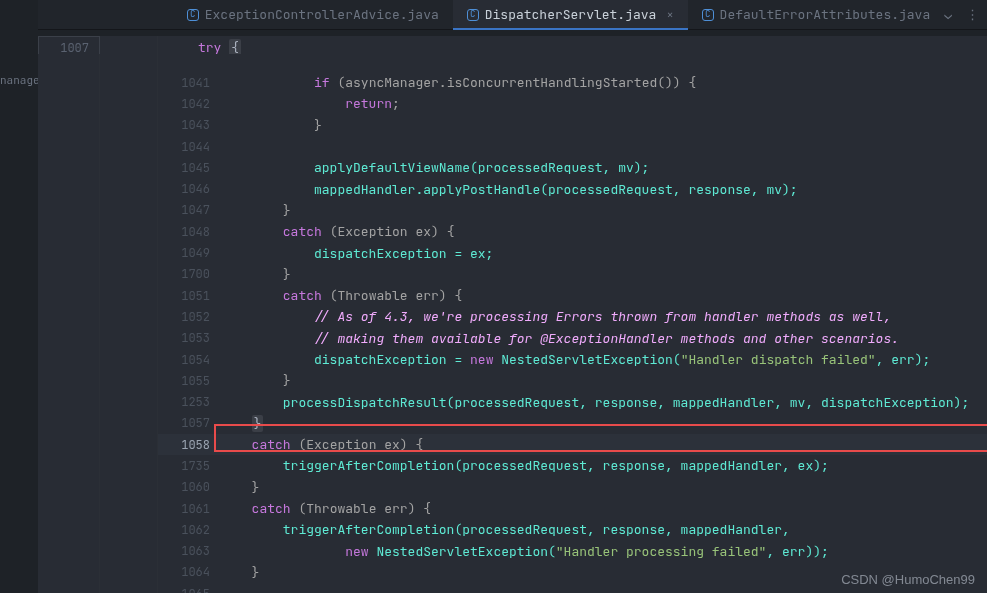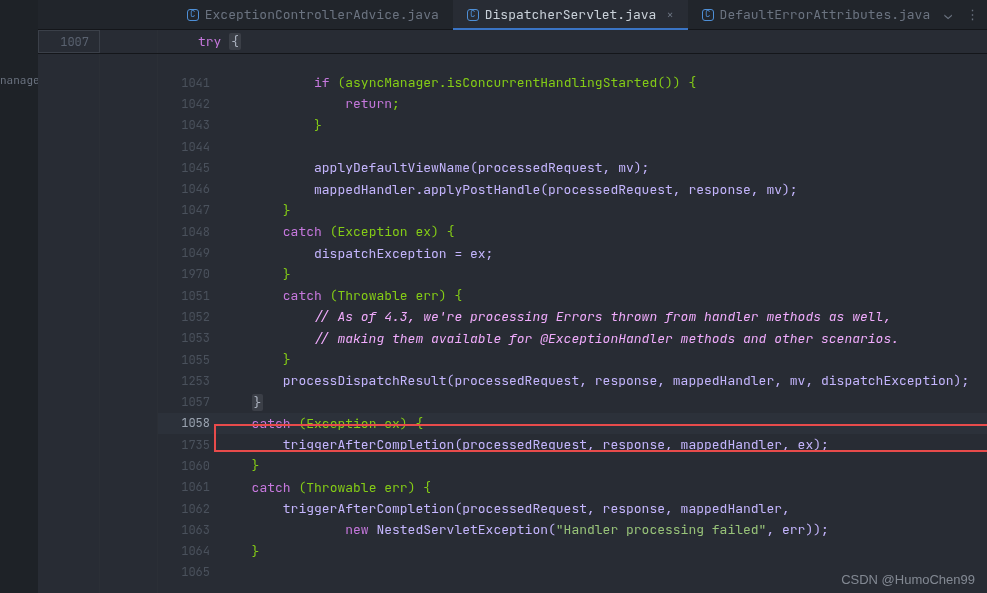--- a/index.html
+++ b/index.html
@@ -78,21 +78,21 @@
     font-size: 12px;
     display: flex;
     align-items: center;
     gap: 6px;
   }
   .reader-dot { width: 9px; height: 9px; border-radius: 50%; background: #70c050; }
 
   
   .sticky-row {
     position: absolute;
-    left: 38px; right: 0; top: 30px;
+    left: 38px; right: 0; top: 36px;
     height: 24px;
     background: #282c34;
     border-bottom: 1px solid #14161a;
     display: flex;
     align-items: stretch;
   }
   .sticky-ln {
     width: 62px;
     border: 1px solid #3b4049;
     display: flex; align-items: center; justify-content: flex-end;
@@ -152,25 +152,25 @@
   .highlight-box {
     position: absolute;
     left: 176px; top: 370px;
     width: 782px; height: 28px;
     border: 2px solid #e84b4b;
     pointer-events: none;
   }
 
   
   .k-key { color: #c678dd; }
-  .k-id  { color: #c4b5fd; }
+  .k-id  { color: #5eead4; }
   .k-str { color: #98c379; }
   .k-new { color: #c678dd; }
   .k-cmt { color: #f0abfc; font-style: italic; }
-  .k-punc{ color: #84cc16; }
+  .k-punc{ color: #a3a3a3; }
   .brace-match {
     background: #3b3f47;
     border-radius: 2px;
     padding: 0 2px;
   }
 
   .watermark {
     position: absolute;
     right: 12px; bottom: 6px;
     color: #a9b0bb;
@@ -254,34 +254,38 @@
       </div>
       <div class="line">
         <div class="ln">1048</div>
         <div class="txt">                <span class="k-key">catch</span><span class="k-punc"> (Exception ex) {</span></div>
       </div>
       <div class="line">
         <div class="ln">1049</div>
         <div class="txt">                    <span class="k-id">dispatchException = ex;</span></div>
       </div>
       <div class="line">
-        <div class="ln">1970</div>
+        <div class="ln">1700</div>
         <div class="txt">                <span class="k-punc">}</span></div>
       </div>
       <div class="line">
         <div class="ln">1051</div>
         <div class="txt">                <span class="k-key">catch</span><span class="k-punc"> (Throwable err) {</span></div>
       </div>
       <div class="line">
         <div class="ln">1052</div>
         <div class="txt">                    <span class="k-cmt">// As of 4.3, we're processing Errors thrown from handler methods as well,</span></div>
       </div>
       <div class="line">
         <div class="ln">1053</div>
         <div class="txt">                    <span class="k-cmt">// making them available for @ExceptionHandler methods and other scenarios.</span></div>
+      </div>
+      <div class="line">
+        <div class="ln">1054</div>
+        <div class="txt">                    <span class="k-id">dispatchException = </span><span class="k-new">new</span><span class="k-id"> NestedServletException(</span><span class="k-str">"Handler dispatch failed"</span><span class="k-id">, err);</span></div>
       </div>
       <div class="line">
         <div class="ln">1055</div>
         <div class="txt">                <span class="k-punc">}</span></div>
       </div>
       <div class="line">
         <div class="ln">1253</div>
         <div class="txt">                <span class="k-id">processDispatchResult(processedRequest, response, mappedHandler, mv, dispatchException);</span></div>
       </div>
       <div class="line">

